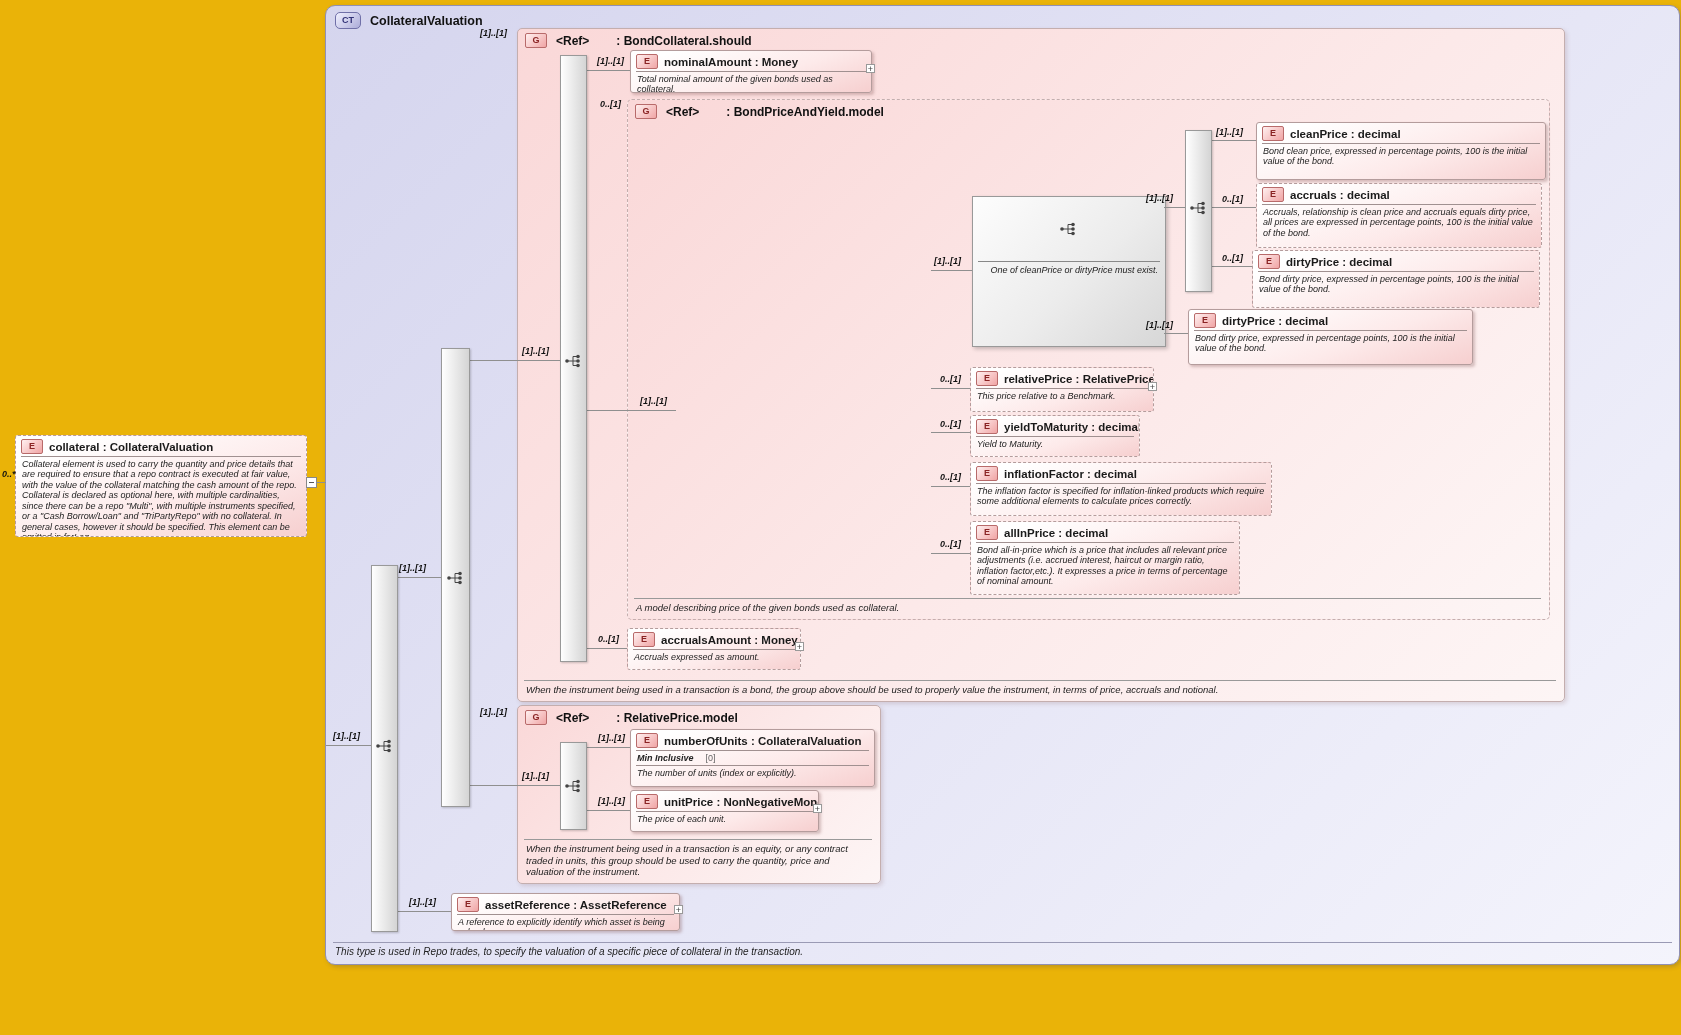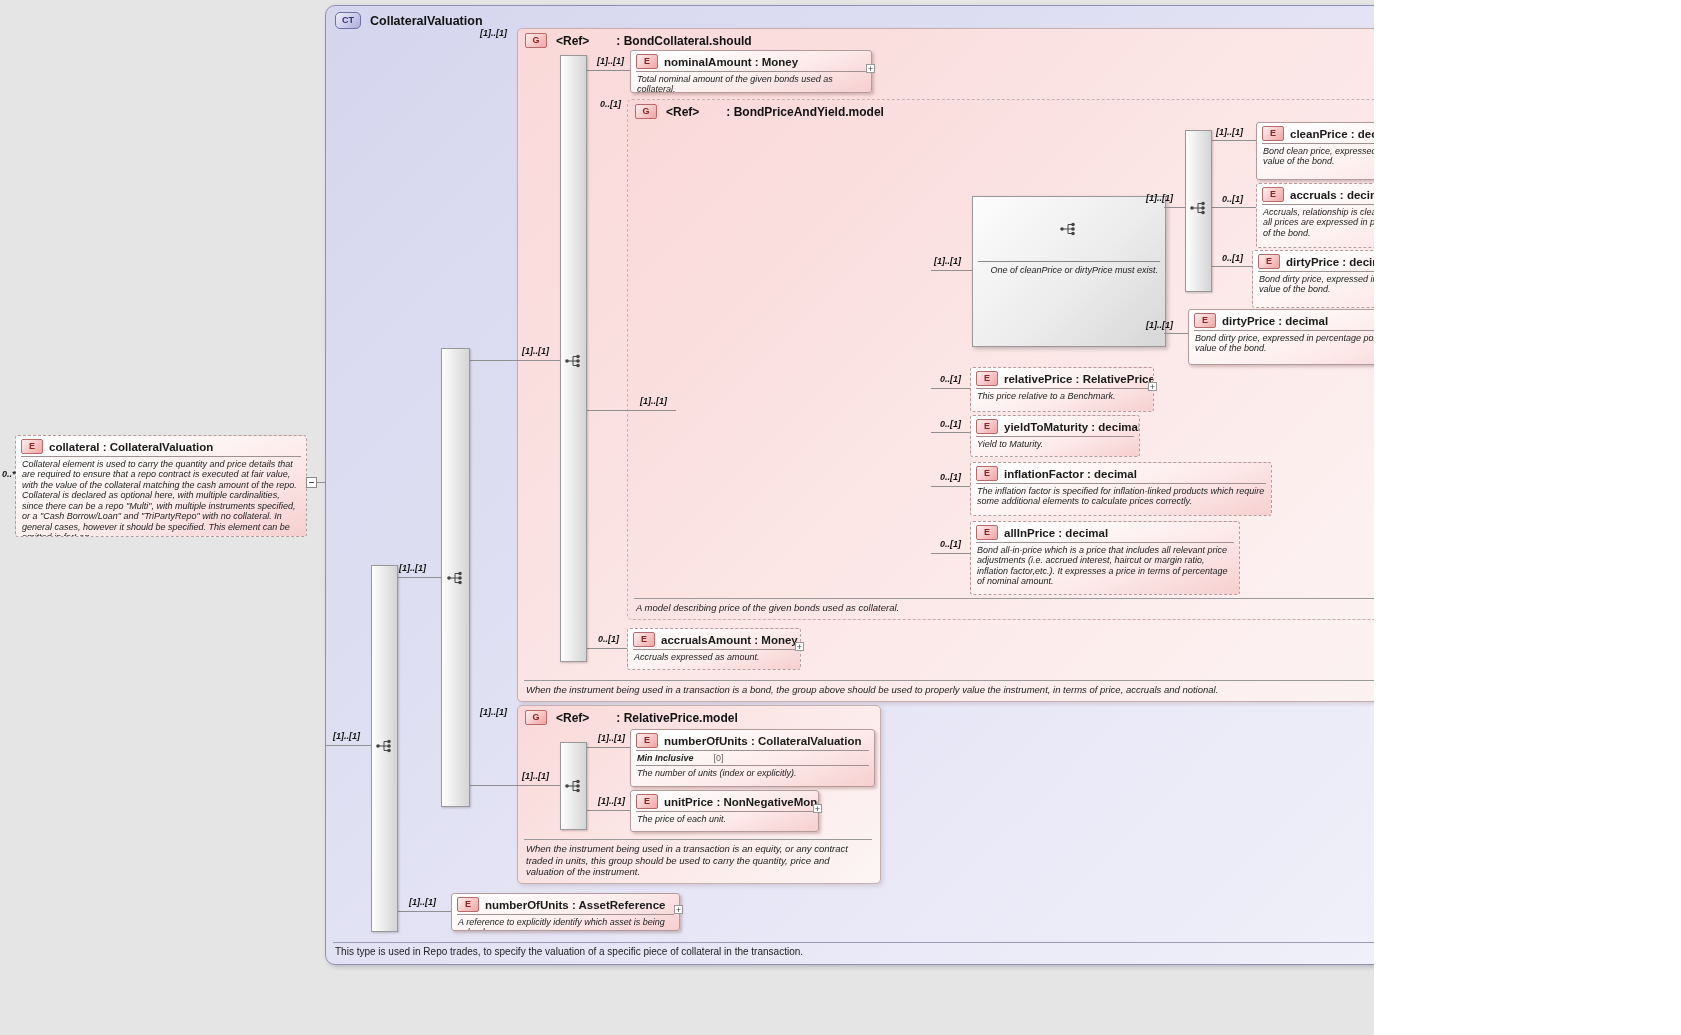--- a/index.html
+++ b/index.html
@@ -1,44 +1,44 @@
 <!DOCTYPE html>
 <html><head>
 <meta charset="utf-8">
 <style>
   html,body{margin:0;padding:0;background:#fff;}
-  .canvas{position:relative;width:1374px;height:1035px;background:#e5e5e5;
+  .canvas{position:relative;width:1681px;height:1035px;background:#eab308;
           font-family:"Liberation Sans",sans-serif;overflow:hidden;}
 
   
   .ct-box{position:absolute;border:1px solid #9090b4;border-radius:10px;
           background:linear-gradient(135deg,#d5d5ee 0%,#e6e6f6 55%,#f4f4fc 100%);
           box-shadow:2px 2px 4px rgba(60,60,90,.25);}
   .group-box{position:absolute;border:1px solid #c4aeae;border-radius:5px;
           background:linear-gradient(135deg,#fad8d8 0%,#fce9e9 55%,#fdf5f5 100%);
           box-shadow:2px 2px 4px rgba(120,70,70,.18);}
   .group-dashed{border-style:dashed;box-shadow:none;}
   .group-head{position:absolute;top:4px;left:7px;right:6px;display:flex;align-items:center;
           gap:9px;font-size:12px;font-weight:bold;color:#111;white-space:nowrap;}
   .type-label{margin-left:18px;}
   .group-footnote{position:absolute;left:6px;right:8px;bottom:5px;border-top:1px solid #999;
           padding:3px 2px 1px;font-style:italic;font-size:9.5px;color:#222;line-height:1.18;}
   .ct-footnote{position:absolute;left:7px;right:7px;bottom:6px;border-top:1px solid #9a9ab4;
-          padding:3px 2px 1px;font-size:10px;color:#222;}
+          padding:3px 2px 1px;font-style:italic;font-size:10px;color:#222;}
 
   
   .elem-box{position:absolute;border:1px solid #b49c9c;border-radius:3px;
           background:linear-gradient(160deg,#ffffff 12%,#fdeaea 60%,#f6cfcf 100%);
           box-shadow:2px 2px 3px rgba(120,70,70,.3);overflow:hidden;}
   .elem-dashed{border-style:dashed;box-shadow:none;}
   .elem-head{display:flex;align-items:center;gap:6px;padding:3px 5px 2px;white-space:nowrap;}
   .elem-title{font-weight:bold;font-size:11.5px;color:#1a1a1a;}
   .elem-desc{border-top:1px solid #a09090;margin:0 5px;padding:2px 1px;
           font-style:italic;font-size:9px;line-height:1.16;color:#222;}
-  .facet-row{border-top:1px solid #a09090;margin:0 5px;padding:2px 1px;display:flex;gap:20px;
+  .facet-row{border-top:1px solid #a09090;margin:0 5px;padding:2px 1px;display:flex;gap:12px;
           font-size:9px;line-height:1.16;color:#222;}
   .facet-name{font-style:italic;font-weight:bold;}
   .facet-value{color:#666;}
 
   
   .badge{flex:none;width:20px;height:13px;border:1px solid #b86a6a;border-radius:2px;
           background:linear-gradient(135deg,#fff0f0,#f0a4a4);color:#8a2424;
           font-size:9px;font-weight:bold;text-align:center;line-height:13px;}
   .badge-ct{width:24px;height:15px;border-color:#7070a8;border-radius:5px;
           background:linear-gradient(135deg,#f0f0ff,#acacd8);color:#333377;line-height:15px;}
@@ -287,21 +287,21 @@
     <div class="elem-head">
         <span class="badge">E</span>
       <span class="elem-title">unitPrice : NonNegativeMoney</span>
       </div>
     <div class="elem-desc">The price of each unit.</div>
   </div>
 
   <div class="elem-box" style="left:451px;top:893px;width:227px;height:36px;">
     <div class="elem-head">
         <span class="badge">E</span>
-      <span class="elem-title">numberOfUnits : AssetReference</span>
+      <span class="elem-title">assetReference : AssetReference</span>
       </div>
     <div class="elem-desc">A reference to explicitly identify which asset is being valued.</div>
   </div>
 
   <div class="plus-btn" style="left:866px;top:64px;">+</div>
   <div class="plus-btn" style="left:795px;top:642px;">+</div>
   <div class="plus-btn" style="left:1148px;top:382px;">+</div>
   <div class="plus-btn" style="left:813px;top:804px;">+</div>
   <div class="plus-btn" style="left:674px;top:905px;">+</div>
 

